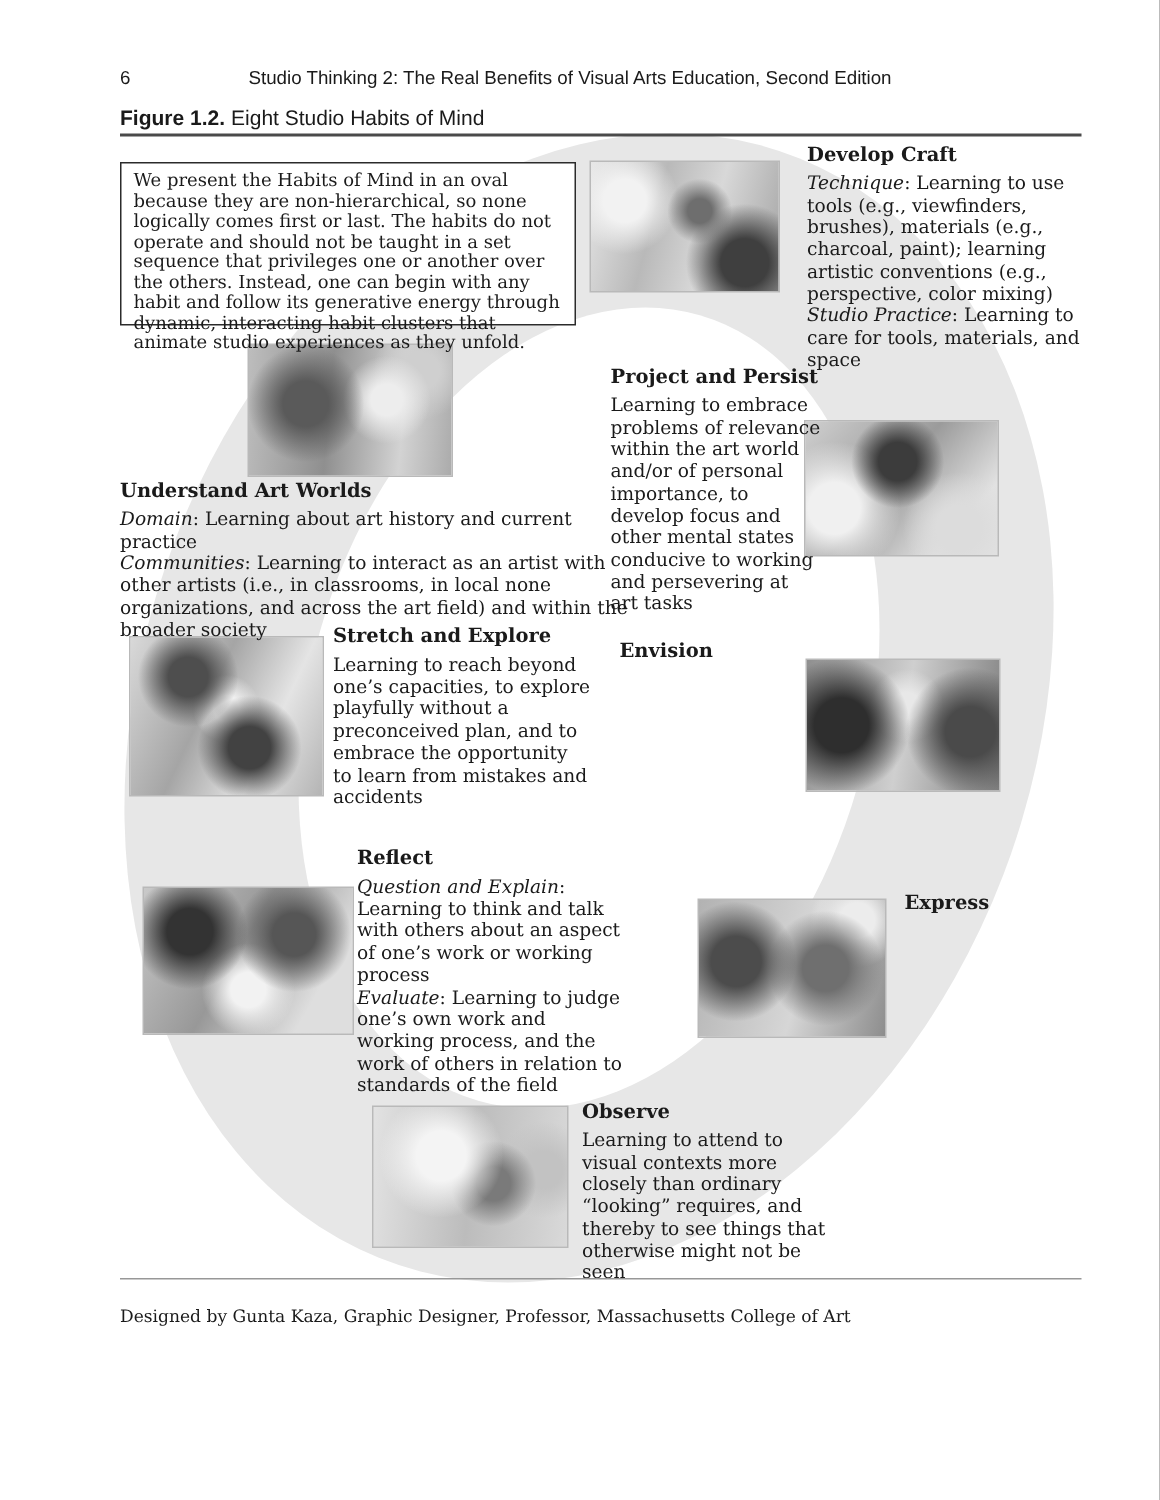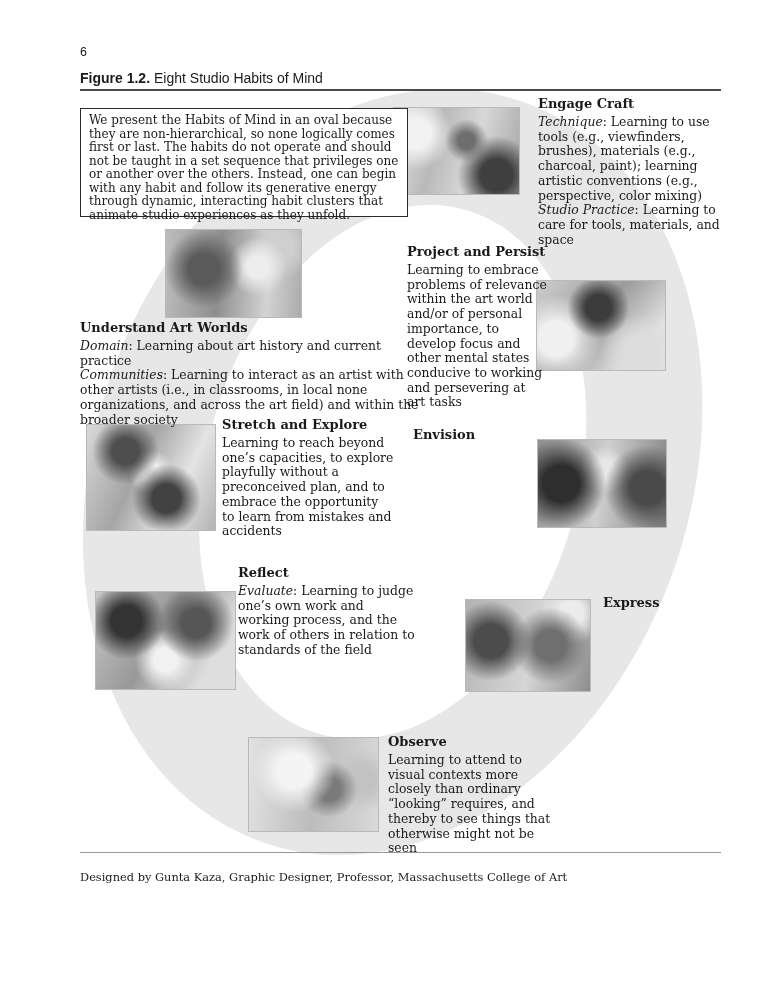--- a/index.html
+++ b/index.html
@@ -14,21 +14,21 @@
     font-family:"Liberation Sans",sans-serif;font-size:12.5px;z-index:3;}
   .figcap{position:absolute;left:80px;top:70px;font-family:"Liberation Sans",sans-serif;font-size:14px;z-index:3;}
   .figcap .lbl{font-weight:bold;}
   .figcap .ttl{margin-left:4px;margin-top:12px;}
   .rule-top{position:absolute;left:80px;top:89px;width:641px;height:2px;background:#4a4a4a;z-index:3;}
   .rule-bottom{position:absolute;left:80px;top:852px;width:641px;height:1px;background:#979797;z-index:3;}
   
   .oval{position:absolute;left:0;top:0;z-index:0;}
   
   .introbox{
-    position:absolute;left:80px;top:108px;width:328px;height:109px;box-sizing:border-box;
+    position:absolute;left:80px;top:108px;width:304px;height:109px;box-sizing:border-box;
     border:1px solid #2b2b2b;background:#ffffff;padding:5px 8px;
     font-size:12px;line-height:13.5px;z-index:3;
   }
   
   .habit{position:absolute;z-index:3;}
   .habit h3{margin:0 0 4px 0;font-size:13px;font-weight:bold;line-height:14px;}
   .habit .bd{font-size:12.4px;line-height:14.7px;}
   .habit .bd div{margin:0;}
   .it{font-style:italic;}
   
@@ -82,39 +82,40 @@
 <div class="page">
 
   <svg class="oval" width="773" height="1000" viewBox="0 0 773 1000">
     <g transform="skewX(-8)">
       <ellipse cx="459" cy="472" rx="305" ry="383" fill="#e7e7e7"></ellipse>
       <ellipse cx="459" cy="472" rx="190" ry="267" fill="#ffffff"></ellipse>
     </g>
   </svg>
 
   <div class="pagenum">6</div>
+  <div class="runhead">Studio Thinking 2:  The Real Benefits of Visual Arts Education, Second Edition</div>
 
   <div class="figcap">
     <span class="lbl">Figure 1.2.</span><span class="ttl">Eight Studio Habits of Mind</span>
   </div>
   <div class="rule-top"></div>
 
   <div class="introbox">We present the Habits of Mind in an oval because they are non-hierarchical, so none logically comes first or last. The habits do not operate and should not be taught in a set sequence that privileges one or another over the others. Instead, one can begin with any habit and follow its generative energy through dynamic, interacting habit clusters that animate studio experiences as they unfold.</div>
 
   <div class="photo ph1"></div>
   <div class="photo ph3"></div>
   <div class="photo ph2"></div>
   <div class="photo ph4"></div>
   <div class="photo ph5"></div>
   <div class="photo ph6"></div>
   <div class="photo ph7"></div>
   <div class="photo ph8"></div>
 
   <section class="habit" style="left:538px;top:97px;width:185px">
-    <h3>Engage Craft</h3>
+    <h3>Develop Craft</h3>
     <div class="bd">
         <div><span class="it">Technique</span><span>: Learning to use tools (e.g., viewfinders, brushes), materials (e.g., charcoal, paint); learning artistic conventions (e.g., perspective, color mixing)</span></div>
         <div><span class="it">Studio Practice</span><span>: Learning to care for tools, materials, and space</span></div>
       </div>
   </section>
 
   <section class="habit" style="left:407px;top:245px;width:140px">
     <h3>Project and Persist</h3>
     <div class="bd">
         <div><span>Learning to embrace problems of relevance within the art world and/or of personal importance, to develop focus and other mental states conducive to working and persevering at art tasks</span></div>
@@ -136,20 +137,21 @@
       </div>
   </section>
 
   <section class="habit" style="left:413px;top:428px;width:124px">
     <h3>Envision</h3>
   </section>
 
   <section class="habit" style="left:238px;top:566px;width:180px">
     <h3>Reflect</h3>
     <div class="bd">
+        <div><span class="it">Question and Explain</span><span>: Learning to think and talk with others about an aspect of one’s work or working process</span></div>
         <div><span class="it">Evaluate</span><span>: Learning to judge one’s own work and working process, and the work of others in relation to standards of the field</span></div>
       </div>
   </section>
 
   <section class="habit" style="left:603px;top:596px;width:114px">
     <h3>Express</h3>
   </section>
 
   <section class="habit" style="left:388px;top:735px;width:172px">
     <h3>Observe</h3>

